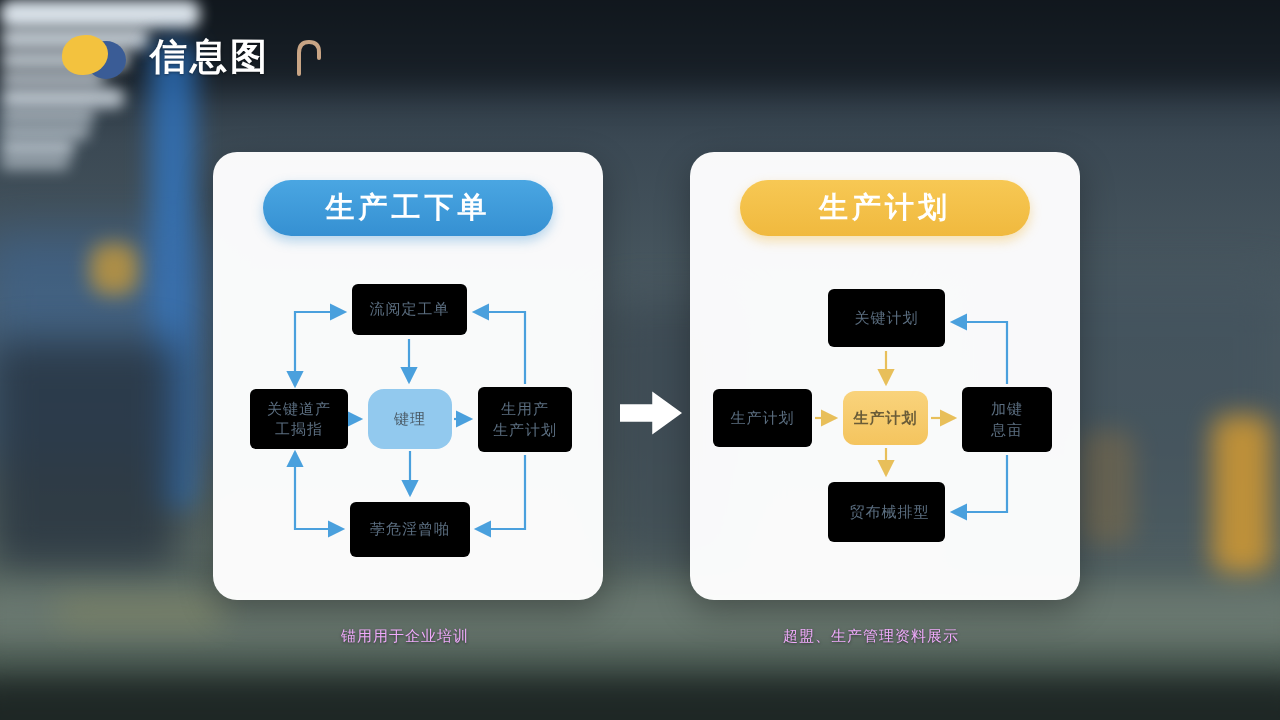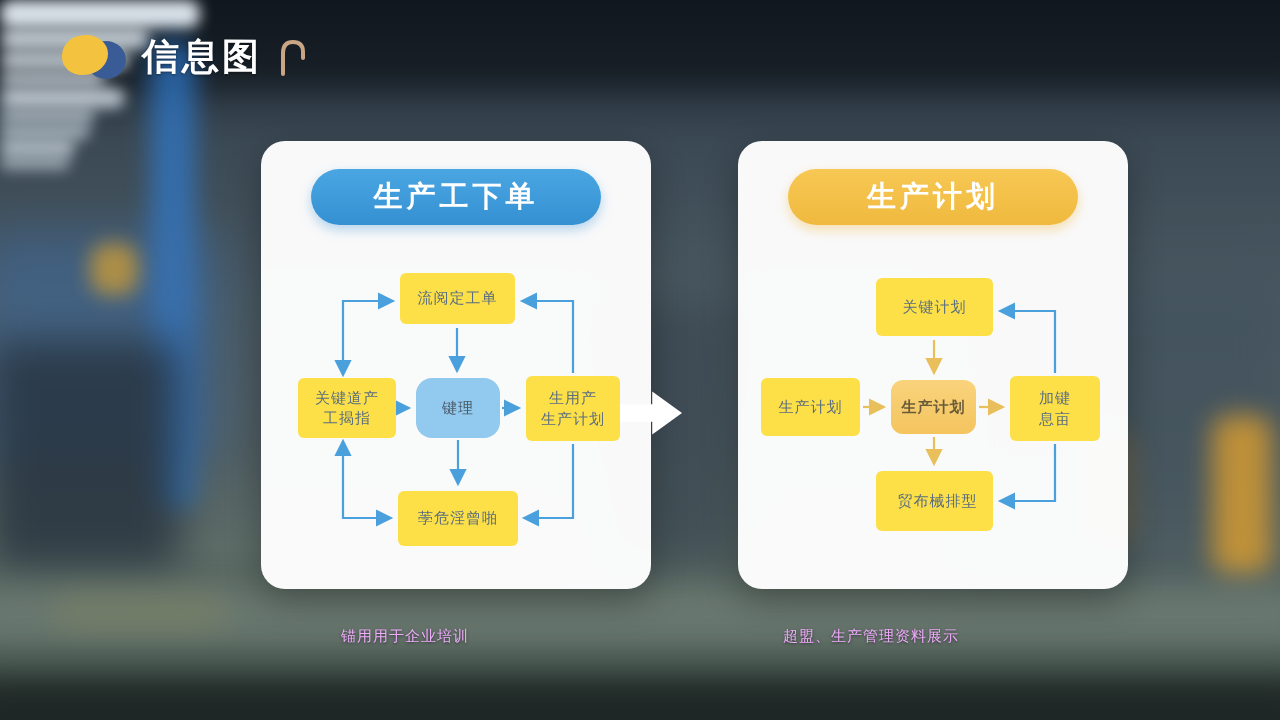--- a/index.html
+++ b/index.html
@@ -7,37 +7,37 @@
   body { font-family:"Liberation Sans","DejaVu Sans",sans-serif; position:relative; background:#39464f; }
 
   
   .bg { position:absolute; inset:0; overflow:hidden;
     background:linear-gradient(180deg,#141b21 0%,#28333e 8%,#3b4954 20%,#4a5961 42%,#505e62 62%,#5d6c67 76%,#49564f 88%,#242d2b 100%);
   }
   .blob { position:absolute; filter:blur(16px); border-radius:18px; }
   .light { background:rgba(238,247,255,.9); filter:blur(7px); border-radius:12px; }
 
   
-  .logo { position:absolute; left:62px; top:32px; display:flex; align-items:center; gap:14px; z-index:5; }
+  .logo { position:absolute; left:62px; top:32px; display:flex; align-items:center; gap:22px; z-index:5; }
   .logo-mark { position:relative; width:66px; height:48px; }
   .logo-mark .c-blue { position:absolute; left:24px; top:8px; width:40px; height:38px; border-radius:50%; background:#3a5c96; }
   .logo-mark .c-yellow { position:absolute; left:0; top:2px; width:46px; height:40px; border-radius:52% 48% 55% 45%; background:#f3c23e; }
   .brand { color:#fff; font-size:37px; font-weight:800; letter-spacing:3px; text-shadow:0 1px 3px rgba(0,0,0,.4); }
   .brand-suffix { color:#fff; font-size:36px; font-weight:700; letter-spacing:1px; text-shadow:0 1px 3px rgba(0,0,0,.4); }
 
   
-  .panel { position:absolute; top:141px; width:390px; height:448px; background:rgba(255,255,255,.97);
-           border-radius:24px; box-shadow:0 12px 35px rgba(0,0,0,.3); z-index:3;margin-left:48px; }
+  .panel { position:absolute; top:152px; width:390px; height:448px; background:rgba(255,255,255,.97);
+           border-radius:24px; box-shadow:0 12px 35px rgba(0,0,0,.3); z-index:3; }
   .panel.left { left:213px; } .panel.right { left:690px; }
   .pill { position:absolute; left:50px; top:28px; width:290px; height:56px; border-radius:28px;
           display:flex; align-items:center; justify-content:center; color:#fff; font-size:29px; font-weight:800; letter-spacing:4px; }
   .pill.blue { background:linear-gradient(180deg,#4aa6e2,#3590d2); box-shadow:0 5px 12px rgba(53,144,210,.35); }
   .pill.yellow { background:linear-gradient(180deg,#f7c854,#f0b93e); box-shadow:0 5px 12px rgba(240,185,62,.4); }
 
-  .node { position:absolute; border-radius:6px; background:#fde047; color:#5b6e80;
+  .node { position:absolute; border-radius:6px; background:#000000; color:#5b6e80;
           display:flex; flex-direction:column; align-items:center; justify-content:center;
           font-size:15px; line-height:1.35; text-align:center; letter-spacing:1px; }
   .node.strong { background:#92c9ee; color:#4a5a66; border-radius:16px; }
   .node.gold { background:linear-gradient(180deg,#f9d37c,#f4c45e); color:#6a5c38; font-weight:600; }
 
   .flow-svg { position:absolute; inset:0; width:390px; height:448px; }
 
   
   .mid-arrow { position:absolute; left:620px; top:386px; width:62px; height:54px; background:#fff; z-index:4;
     clip-path:polygon(0 34%, 52% 34%, 52% 10%, 100% 50%, 52% 90%, 52% 66%, 0 66%);

